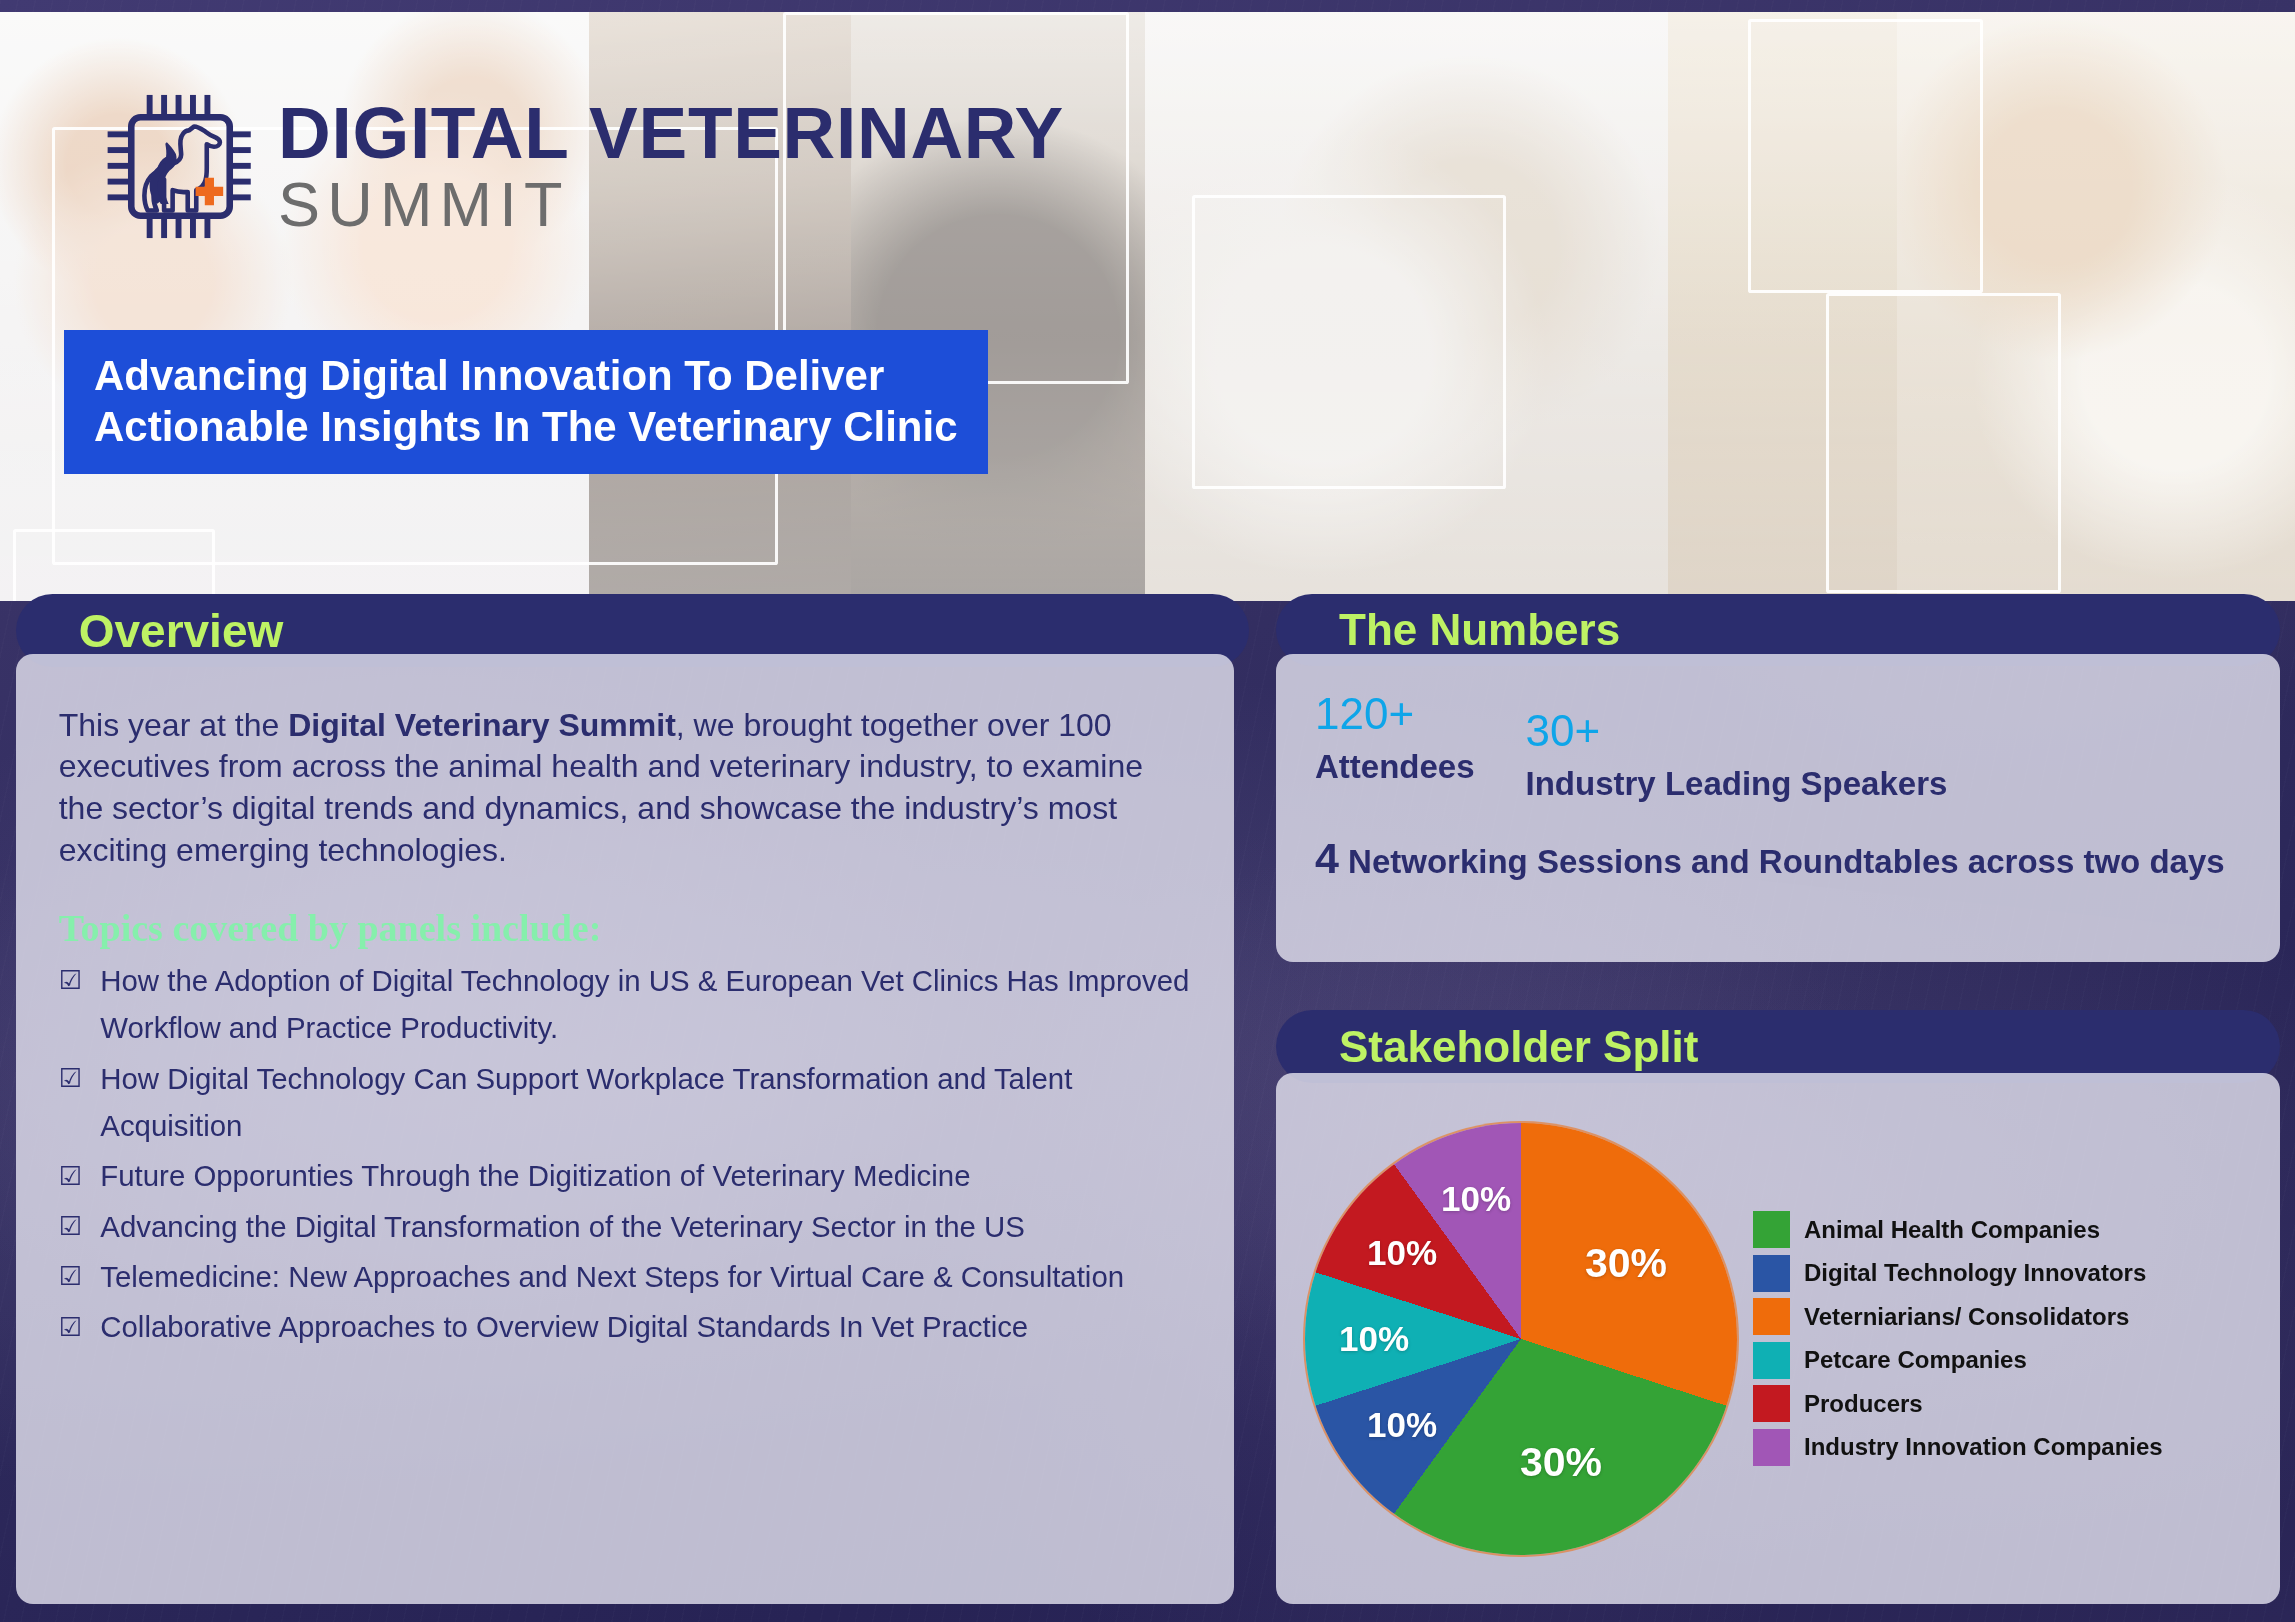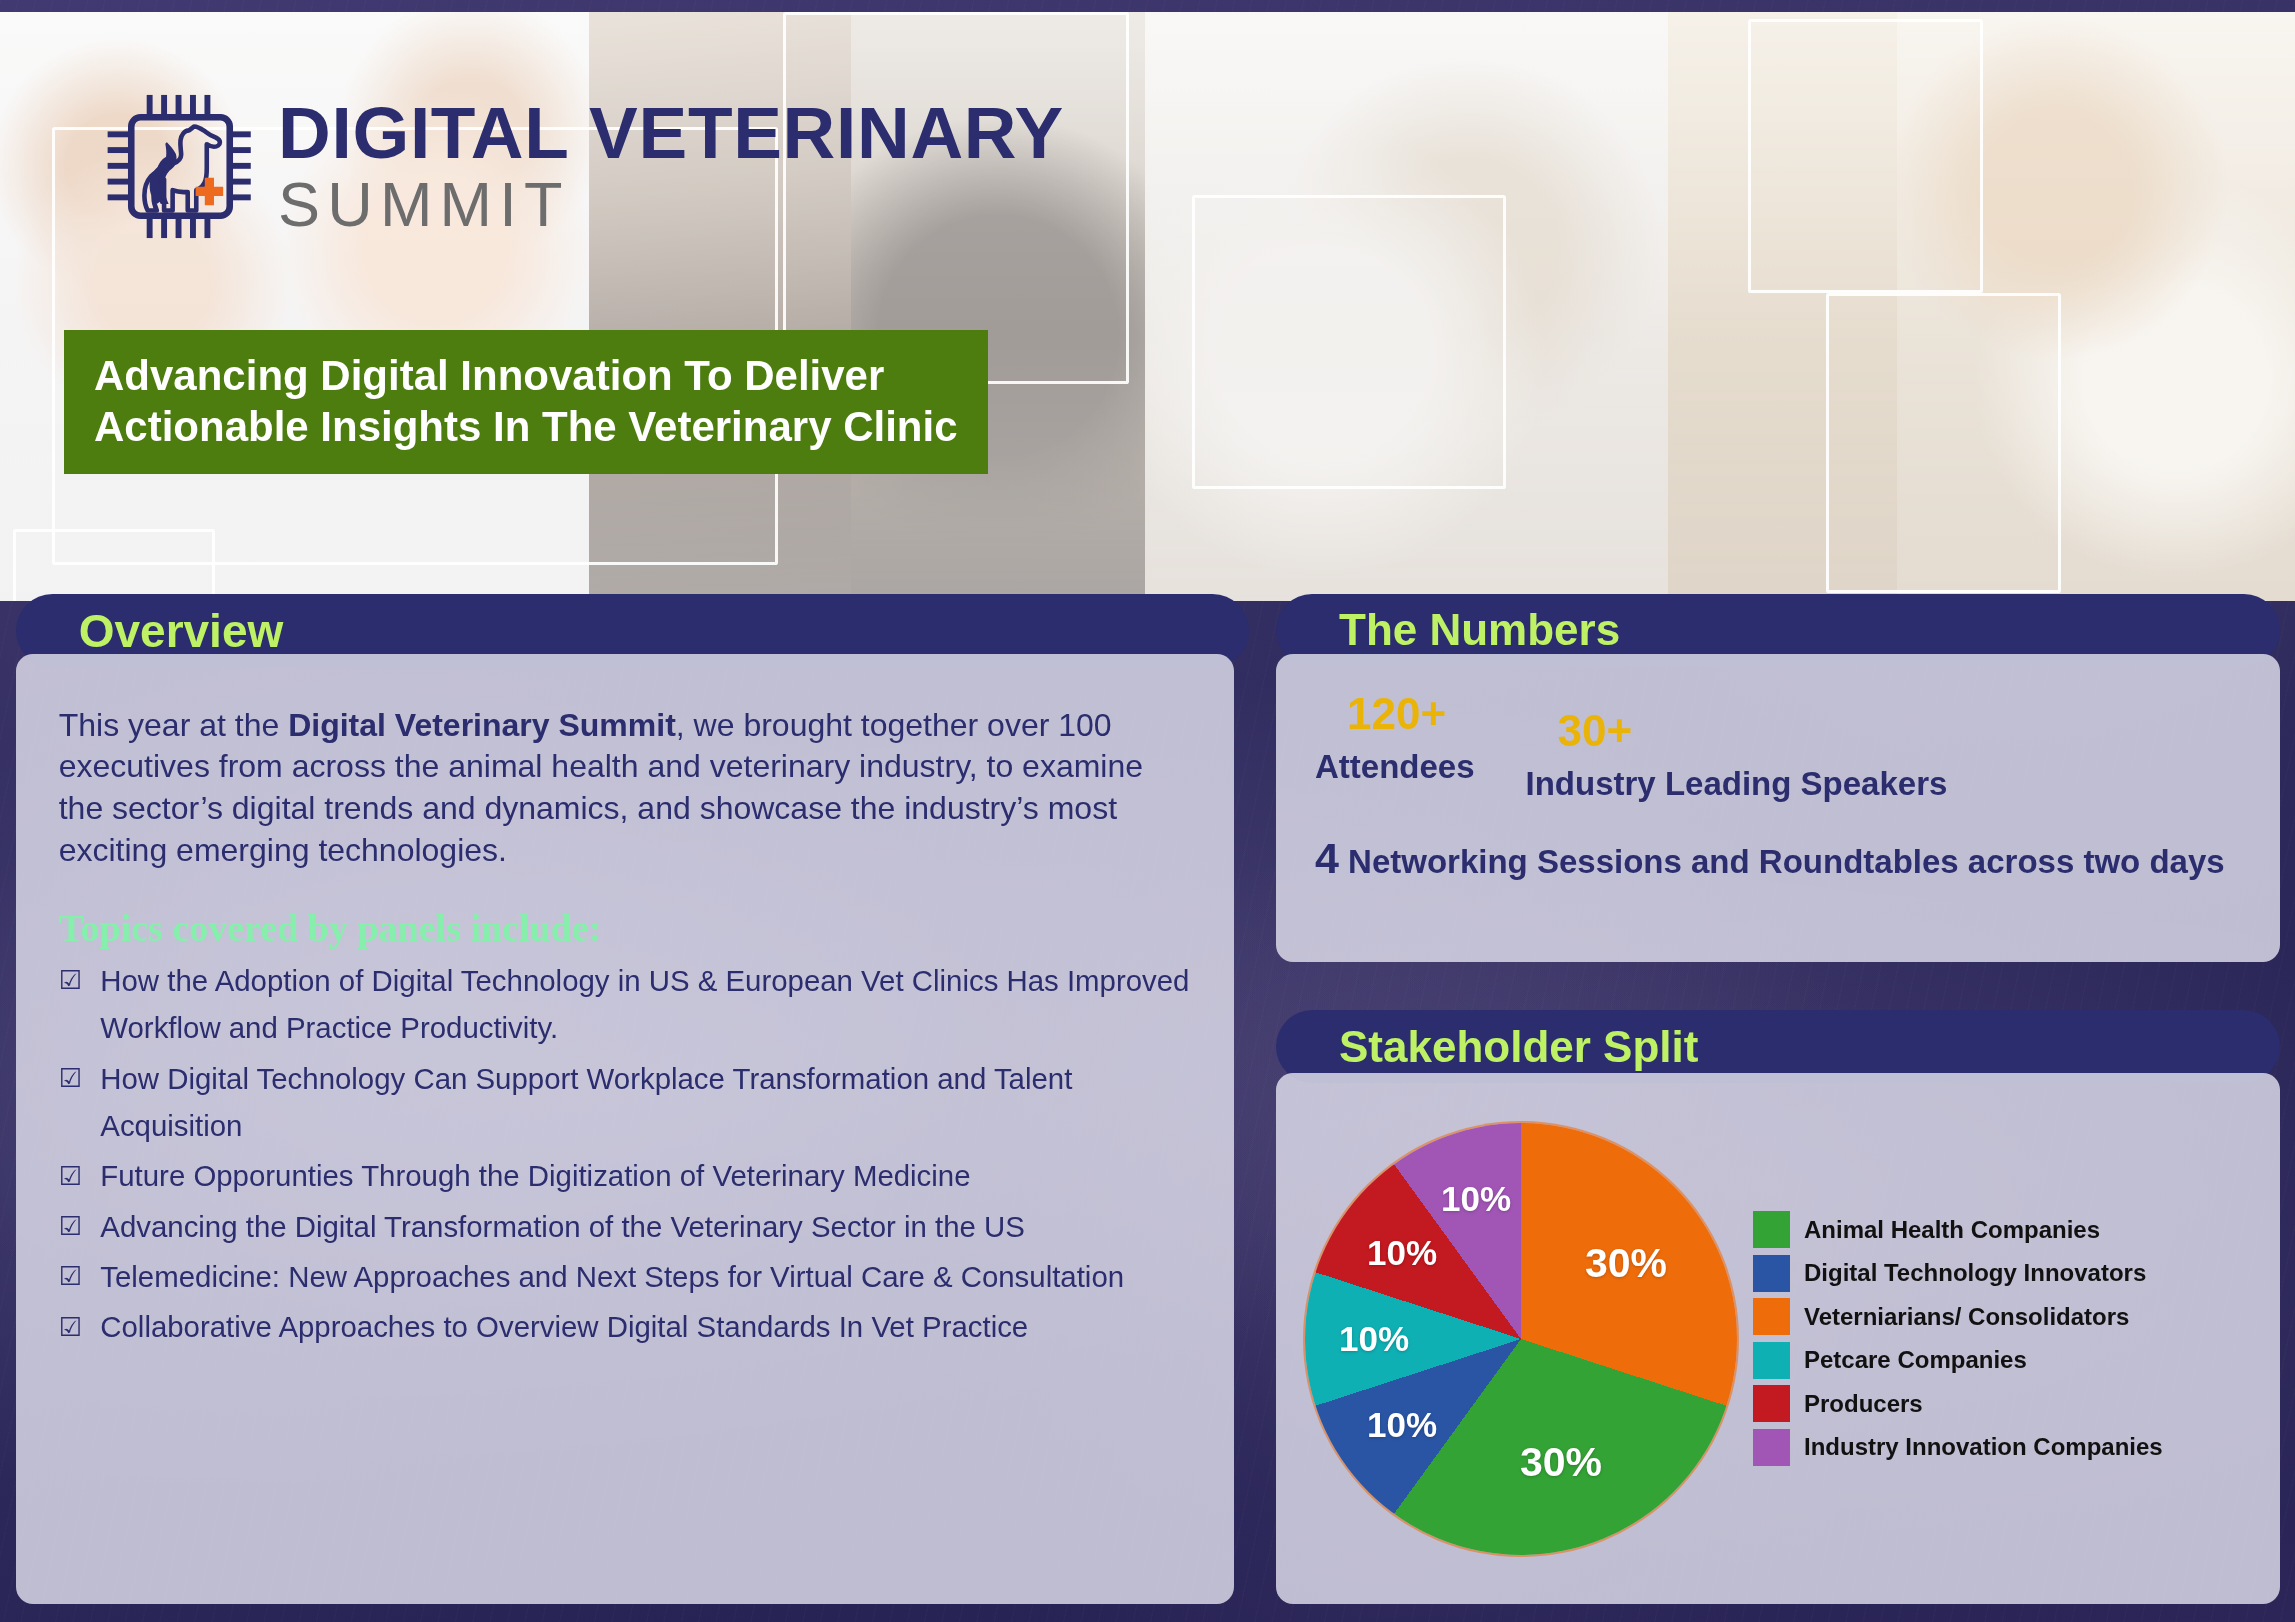--- a/index.html
+++ b/index.html
@@ -60,21 +60,21 @@
   .frame{position:absolute;border:3.9px solid rgba(255,255,255,.92);border-radius:2.6px;}
 
   
   .logo-wrap{position:absolute;left:105px;top:79px;display:flex;align-items:center;gap:22px;}
   .logo-mark{position:relative;width:151px;height:151px;flex:0 0 auto;}
   .logo-title{display:flex;flex-direction:column;line-height:.92;}
   .logo-l1{font-size:73px;font-weight:700;letter-spacing:0.7px;color:#2b2d6e;white-space:nowrap;}
   .logo-l2{font-size:63px;font-weight:400;letter-spacing:7.2px;color:#6d6d6d;margin-top:9px;}
 
   
-  .hero-banner{position:absolute;left:64px;top:318px;background:#4d7c0f;padding:19.6px 30px 22px 30px;}
+  .hero-banner{position:absolute;left:64px;top:318px;background:#1d4ed8;padding:19.6px 30px 22px 30px;}
   .hero-banner div{color:#fff;font-size:42px;font-weight:700;line-height:1.22;white-space:nowrap;}
 
   
   .panel-head{
     background:#2b2d6e;border-radius:39px;
     display:flex;align-items:center;
     padding:0 0 0 63px;
     box-sizing:border-box;
   }
   .panel-head span{color:#bef264;font-weight:700;}
@@ -94,21 +94,21 @@
   .ov-li-txt{font-size:29.4px;line-height:1.62;color:#2b2d6e;}
 
   
   .numbers{position:absolute;left:1276px;top:594px;width:1004px;}
   .numbers .panel-head{height:72px;width:1004px;}
   .numbers .panel-head span{font-size:44px;}
   .nb-body{position:absolute;left:1276px;top:654px;width:1004px;height:308px;
     background:rgba(229,227,240,.80);border-radius:17px;padding:37px 39px 0 39px;box-sizing:border-box;}
   .nb-row{display:flex;align-items:flex-start;gap:51px;}
   .nb-stat{display:flex;flex-direction:column;}
-  .nb-big{font-size:44px;font-weight:700;color:#eab308;line-height:1.04;margin-left:32px;}
+  .nb-big{font-size:44px;font-weight:400;color:#0ea5e9;line-height:1.04;}
   .nb-lbl{font-size:33px;font-weight:700;color:#2b2d6e;line-height:1.1;margin-top:11.8px;}
   .nb-stat.offset{padding-top:17px;}
   .nb-line{margin-top:29px;font-size:33px;font-weight:700;color:#2b2d6e;line-height:1.28;}
   .nb-line .n{font-size:43px;}
 
   
   .stake{position:absolute;left:1276px;top:1010px;width:1004px;}
   .stake .panel-head{height:73px;width:1004px;}
   .stake .panel-head span{font-size:44px;}
   .st-body{position:absolute;left:1276px;top:1073px;width:1004px;height:531px;

